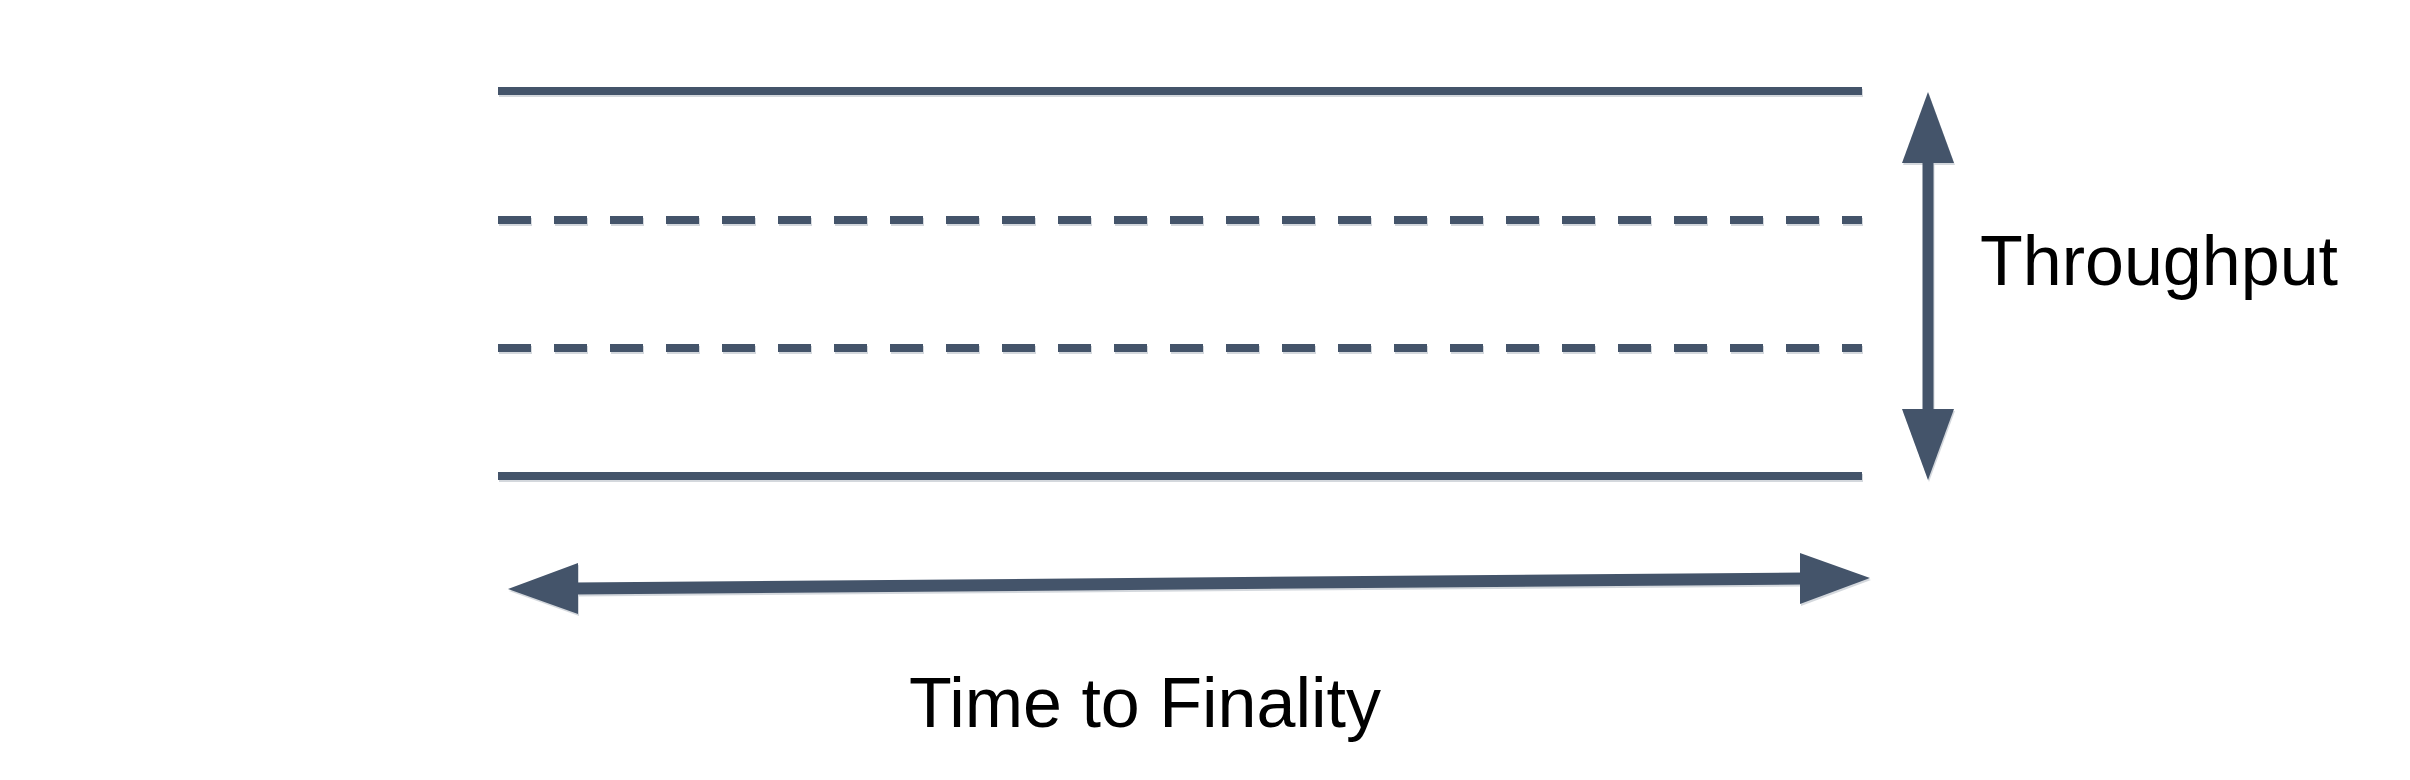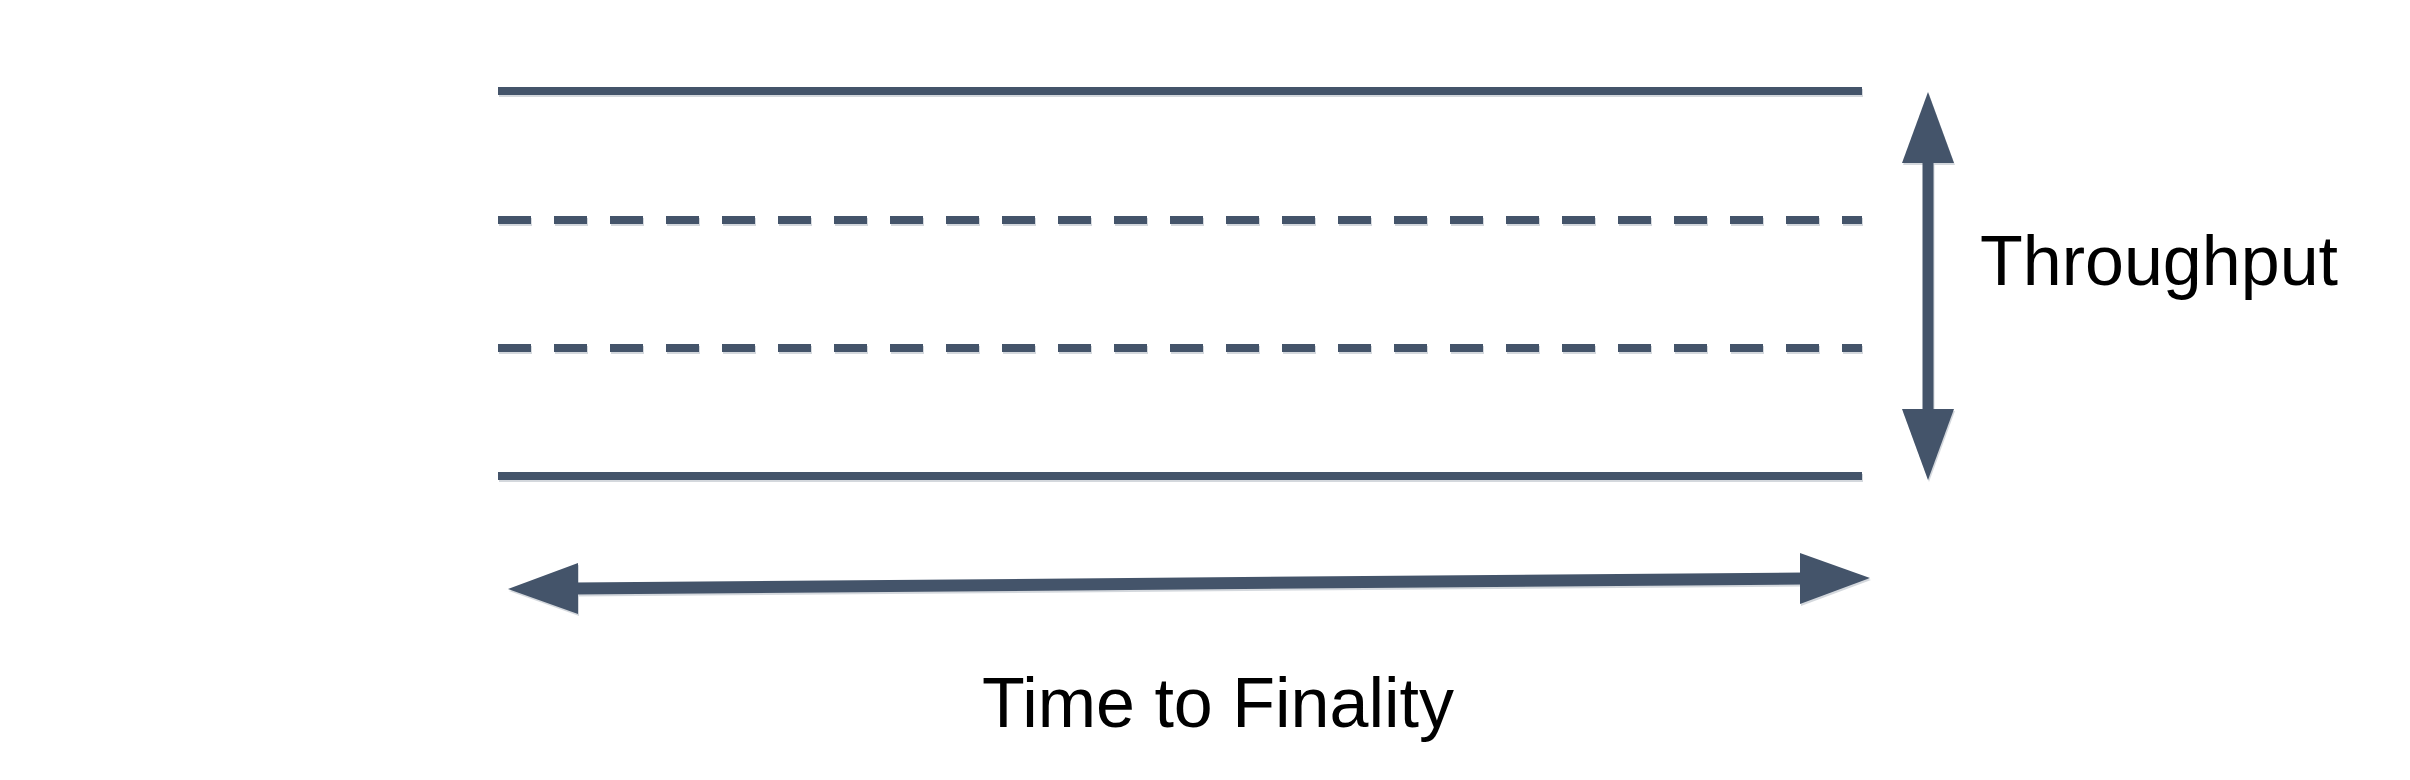--- a/index.html
+++ b/index.html
@@ -28,21 +28,21 @@
     color: #000000;
     font-size: 70px;
     line-height: 1;
     white-space: nowrap;
   }
   .label-throughput {
     left: 1980px;
     top: 226px;
   }
   .label-time-to-finality {
-    left: 1218px;
+    left: 1145px;
     top: 668px;
     transform: translateX(-50%);
   }
 </style>
 </head>
 <body>
 
 <div class="canvas">
 
   <svg class="diagram-svg shape-shadow" width="2410" height="780" viewBox="0 0 2410 780">

